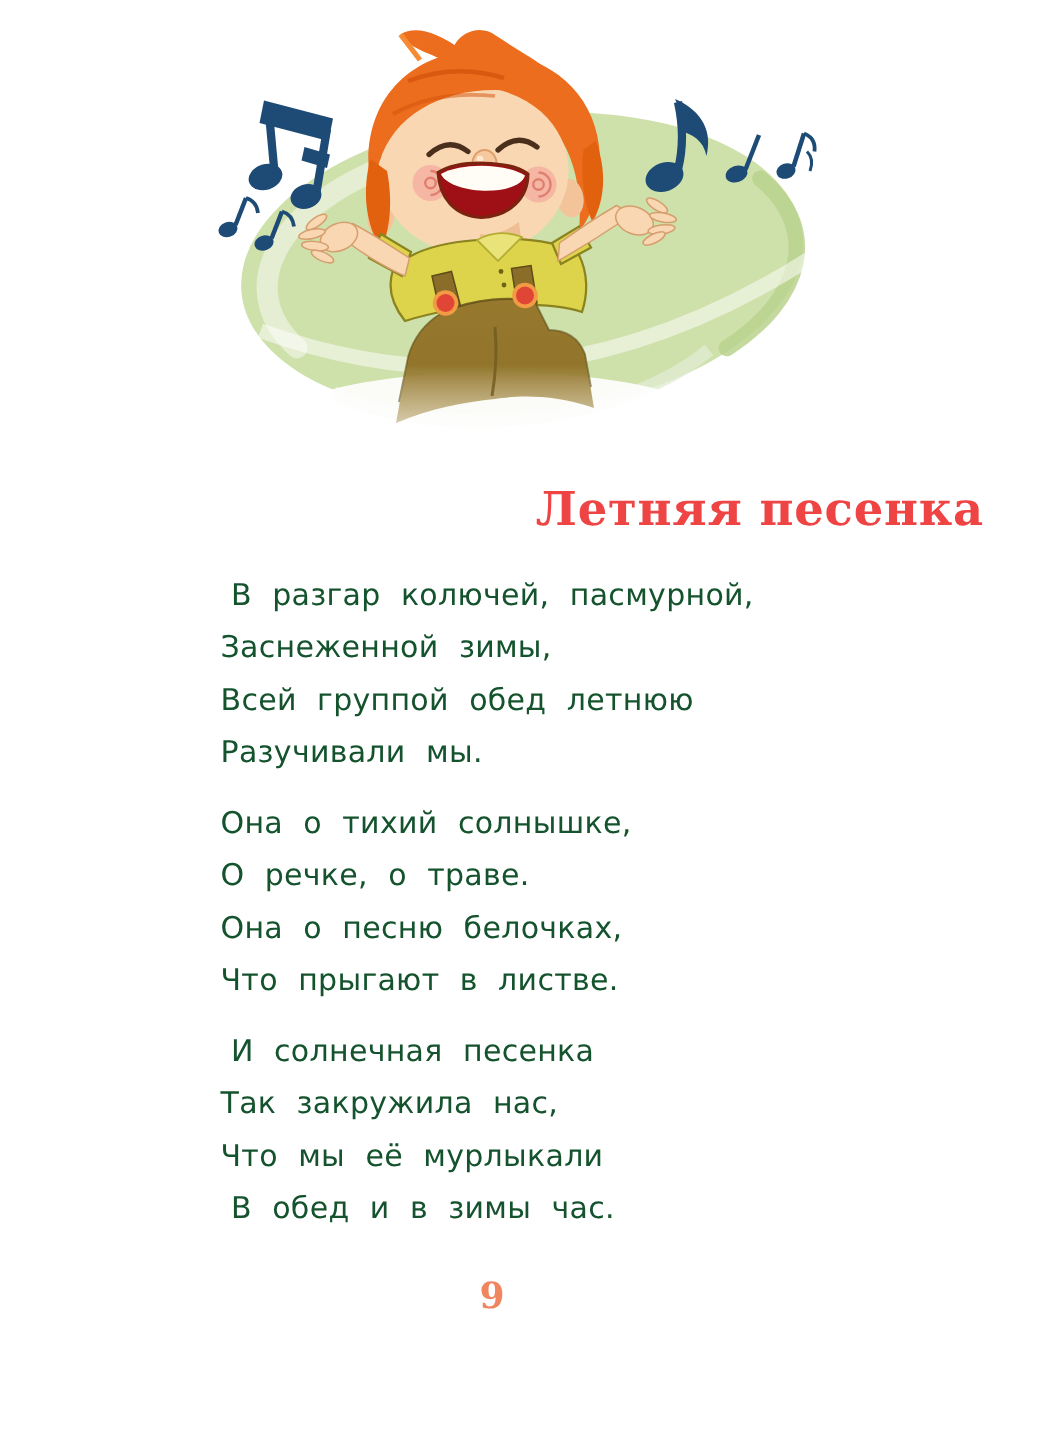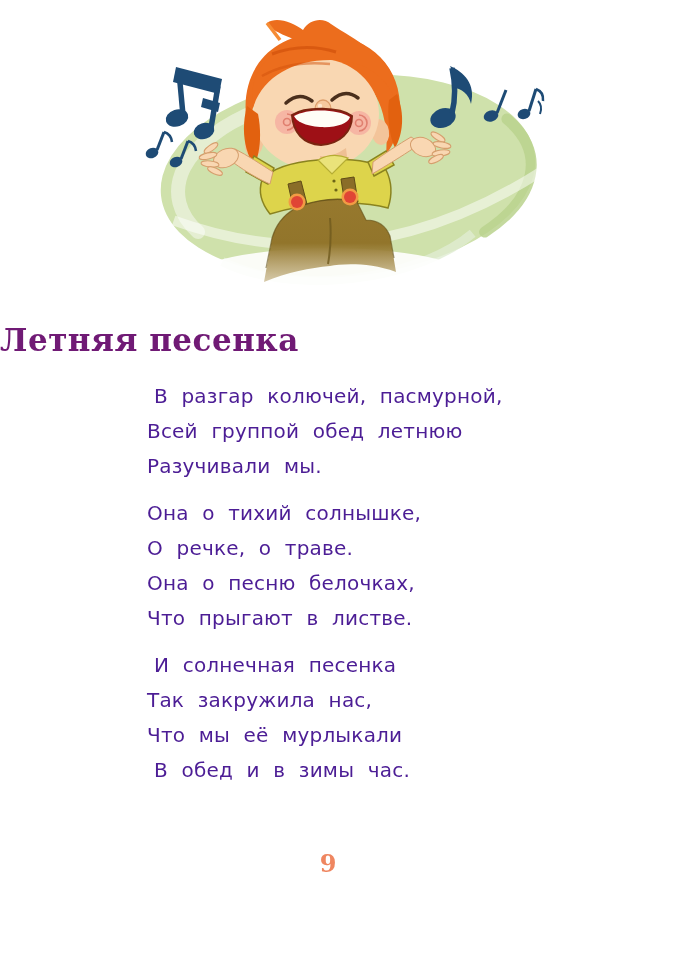--- a/index.html
+++ b/index.html
@@ -11,31 +11,31 @@
     font-family:"DejaVu Sans", sans-serif;
   }
   .illus{
     position:absolute;top:6px;left:0;
     width:692px;height:314px;
   }
   .poem-title{
     position:absolute;top:322px;left:0;
     width:656px;              
     margin:0;
-    text-align:left;
+    text-align:right;
     font-family:"DejaVu Serif", serif;
     font-weight:700;
     font-size:31px;
     letter-spacing:0.5px;
-    color:#701a75;
+    color:#ef4444;
   }
   .poem{
     position:absolute;top:379px;left:147px;
     font-size:20px;
-    color:#4c1d95;
+    color:#14532d;
   }
   .stanza{margin:0 0 12px 0;}
   .line{
     line-height:35px;
     word-spacing:7px;
     letter-spacing:0.2px;
     white-space:nowrap;
   }
   .line.ind{padding-left:7px;}
   .page-number{
@@ -180,20 +180,21 @@
       <circle cx="350" cy="191" r="6" fill="#e04535"></circle>
     </g>
   </svg>
 </div>
 
 <h1 class="poem-title">Летняя песенка</h1>
 
 <div class="poem">
   <div class="stanza">
     <div class="line ind">В разгар колючей, пасмурной,</div>
+    <div class="line">Заснеженной зимы,</div>
     <div class="line">Всей группой обед летнюю</div>
     <div class="line">Разучивали мы.</div>
   </div>
   <div class="stanza">
     <div class="line">Она о тихий солнышке,</div>
     <div class="line">О речке, о траве.</div>
     <div class="line">Она о песню белочках,</div>
     <div class="line">Что прыгают в листве.</div>
   </div>
   <div class="stanza">

